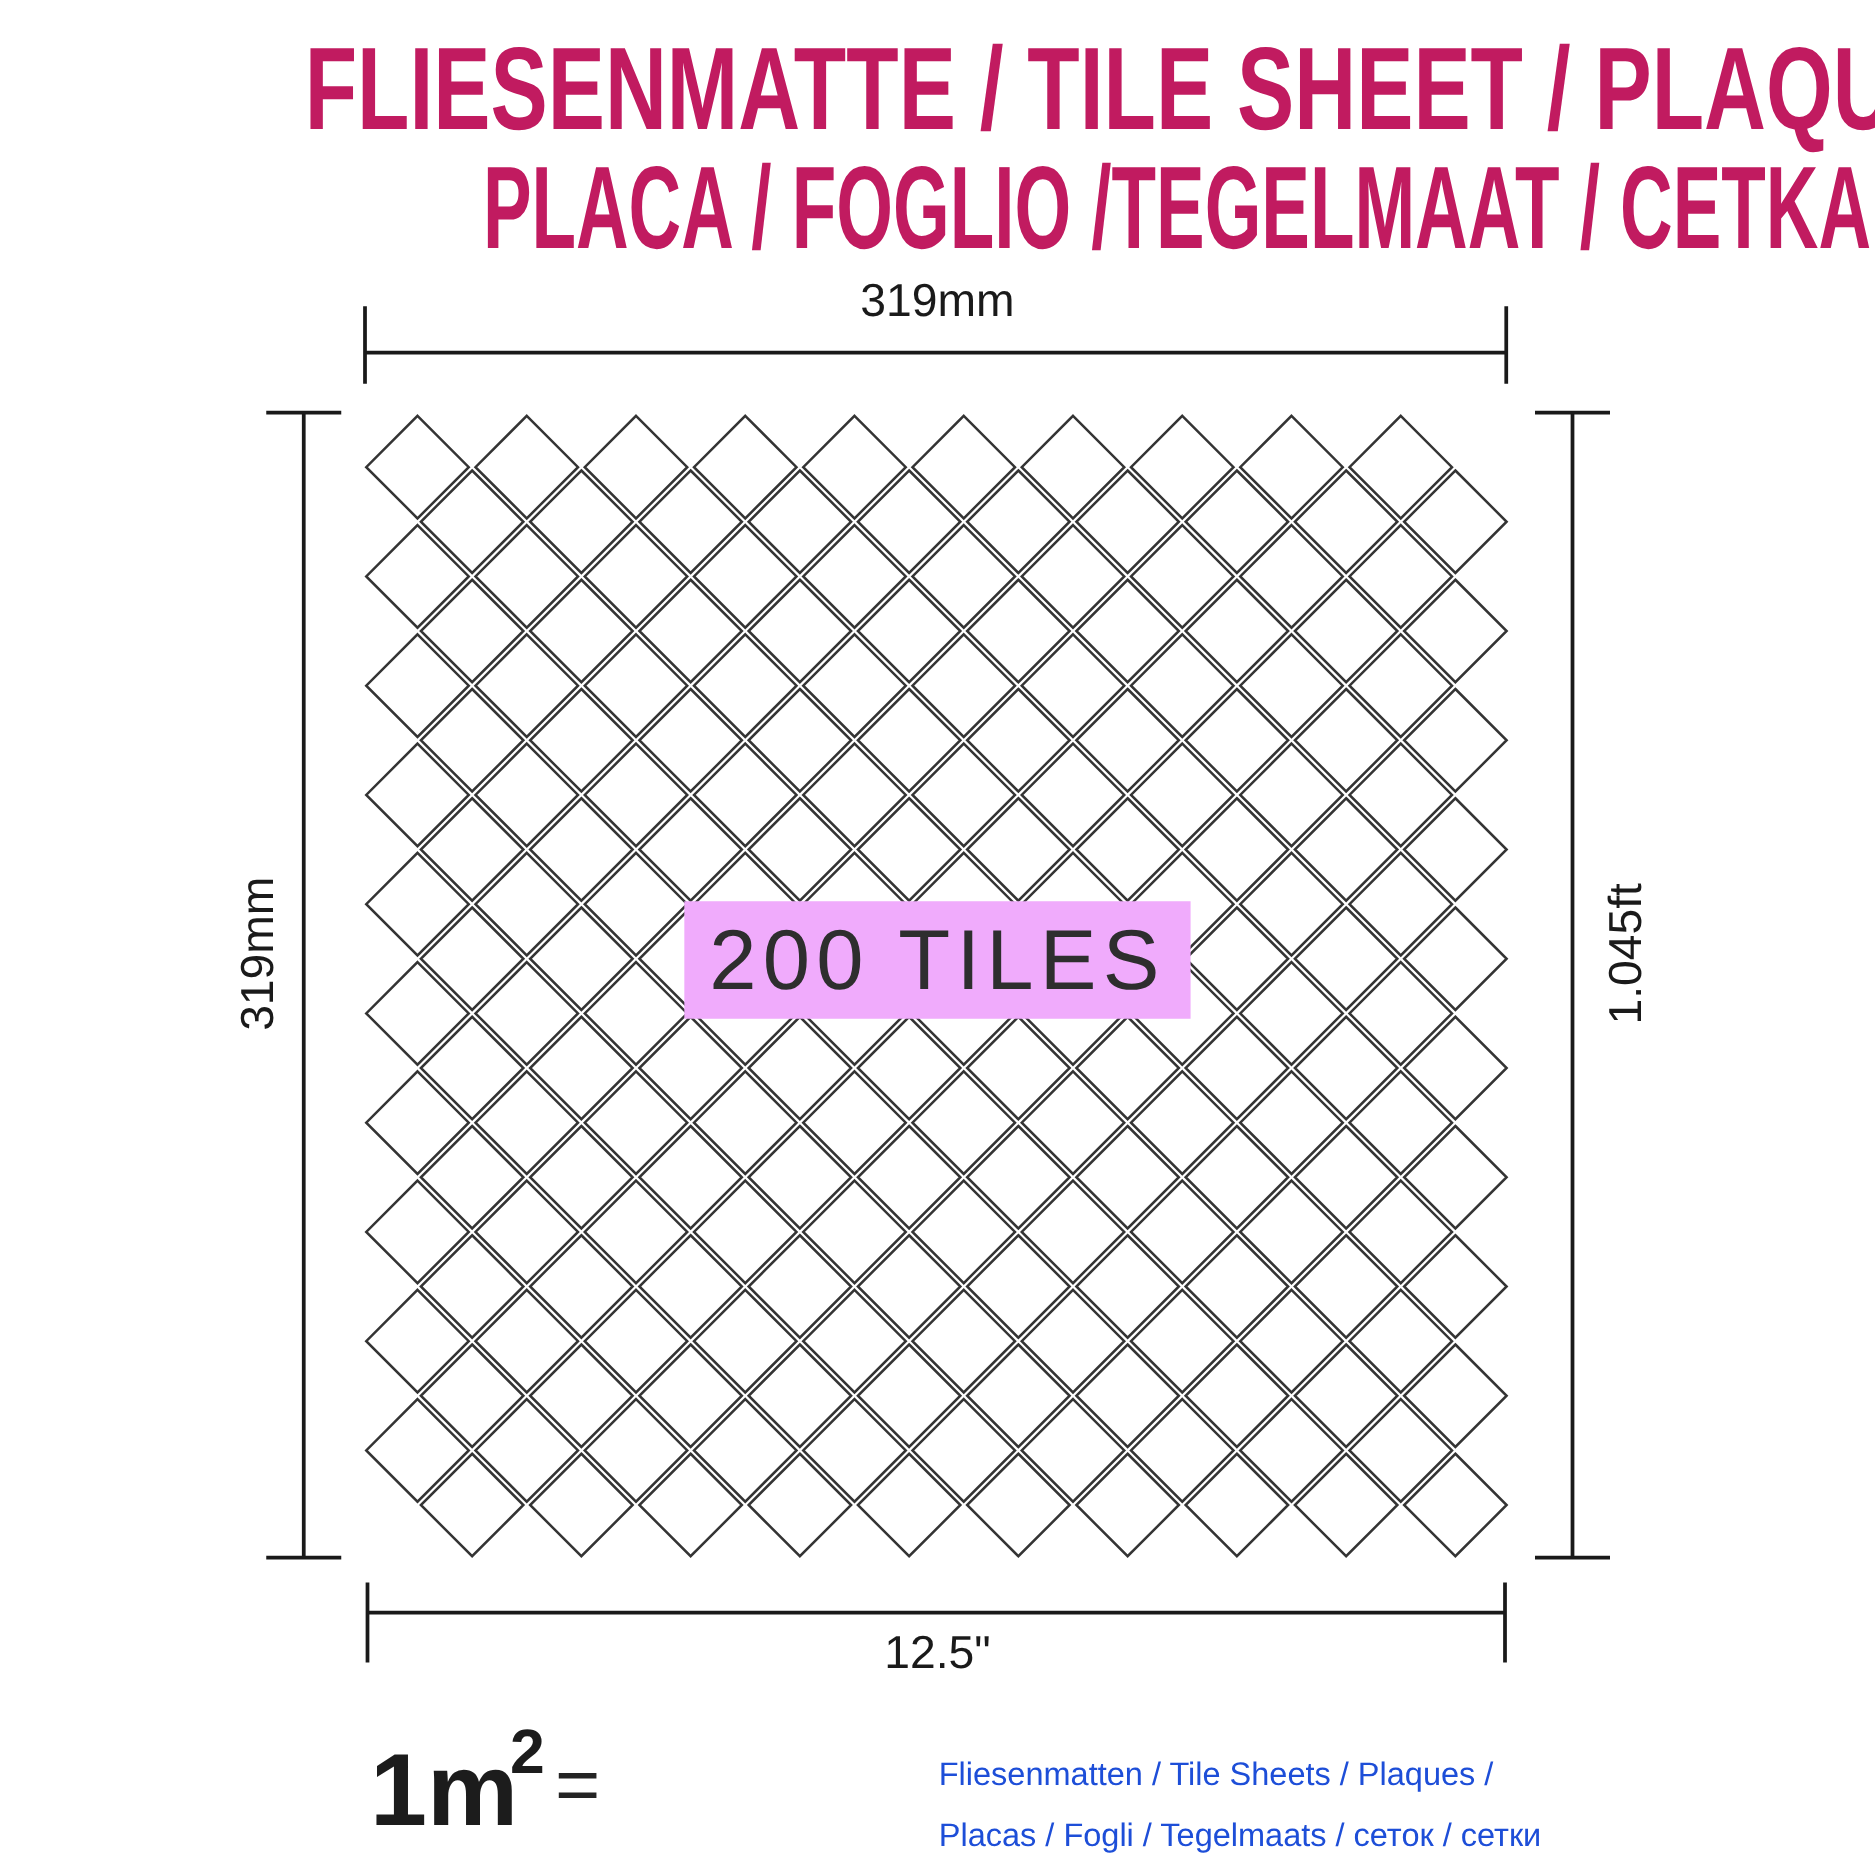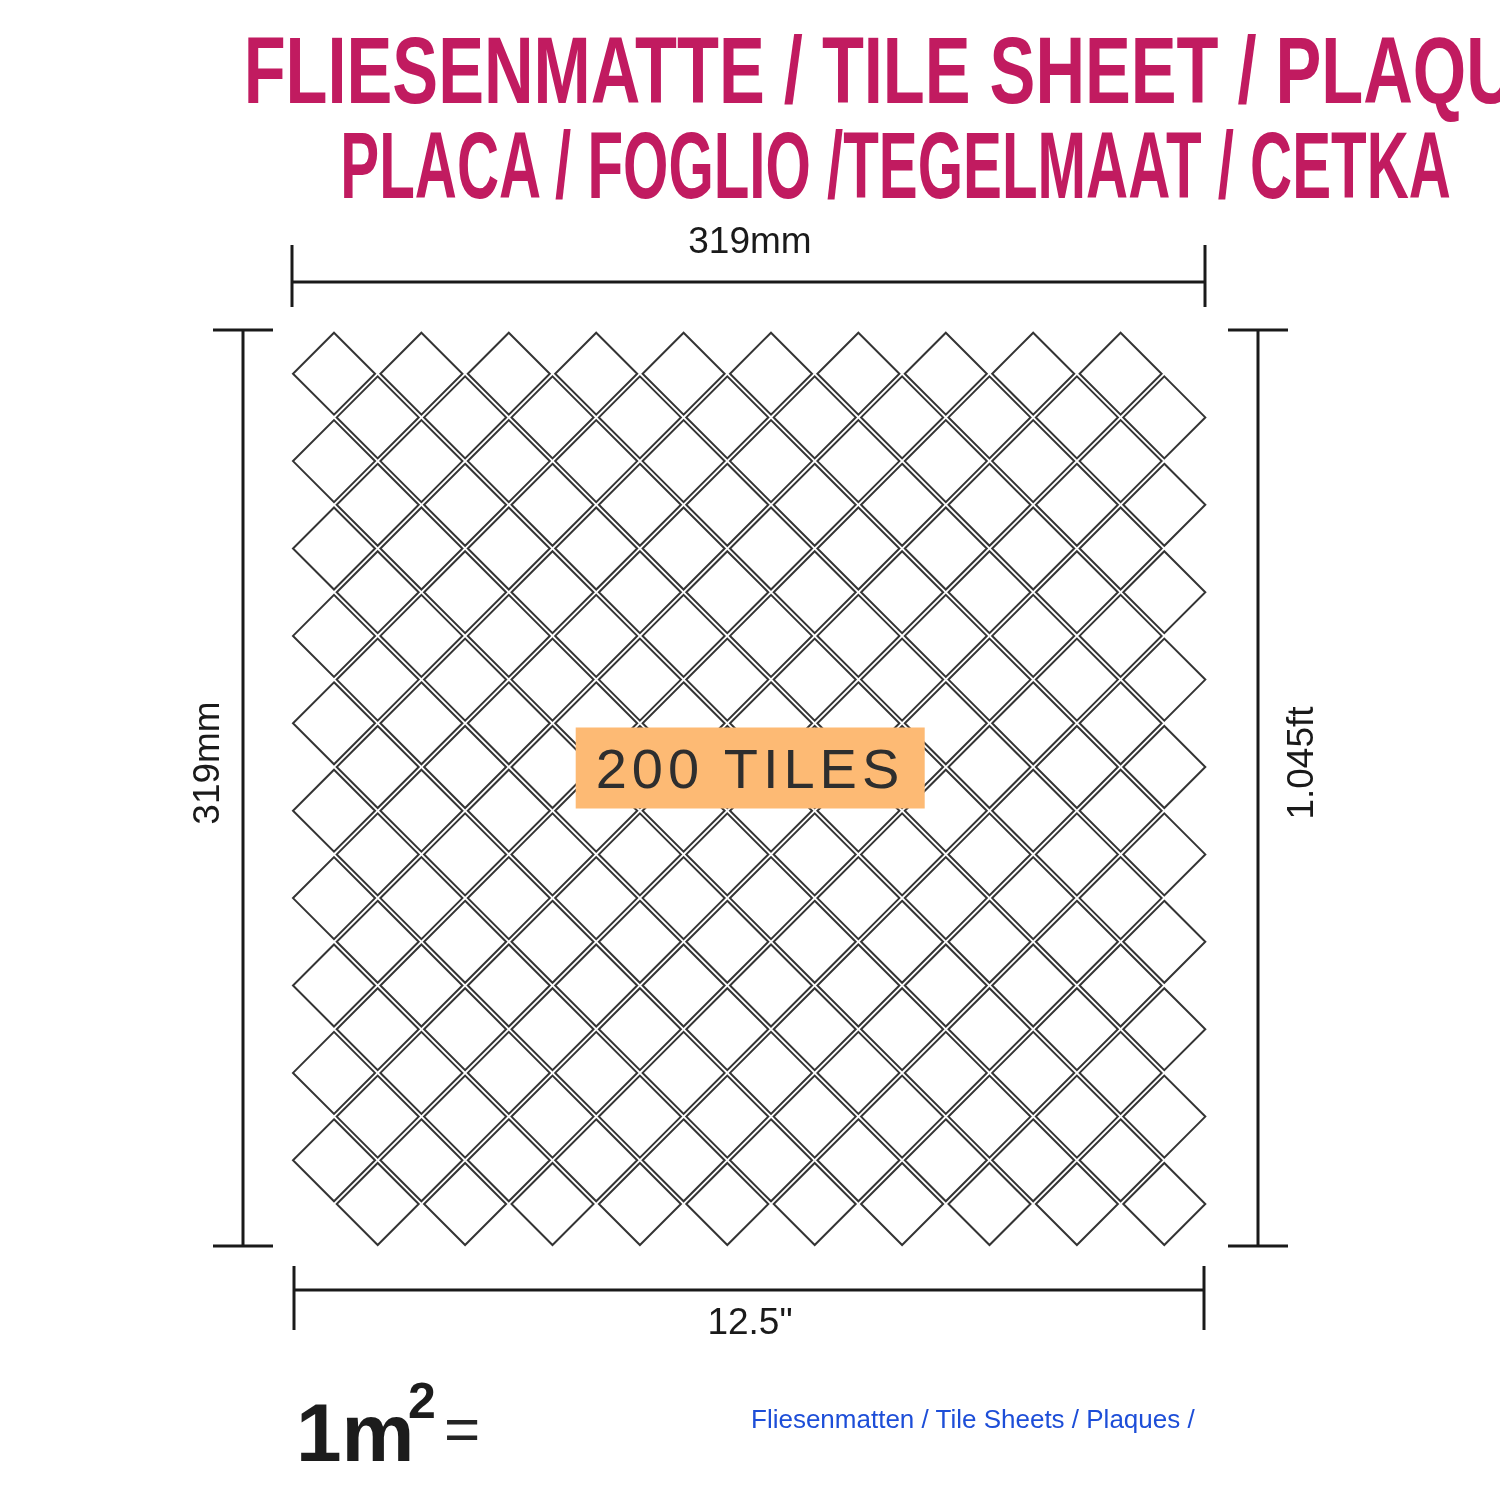--- a/index.html
+++ b/index.html
@@ -18,38 +18,38 @@
   
   svg.diagram{position:absolute;left:0;top:0;}
   
   .dim-label{position:absolute;font-size:37px;line-height:1;color:#1a1a1a;}
   .dim-top{left:0;right:0;top:222px;text-align:center;}
   .dim-bottom{left:0;right:0;top:1303px;text-align:center;}
   .dim-left{left:206px;top:763px;transform:translate(-50%,-50%) rotate(-90deg);white-space:nowrap;}
   .dim-right{left:1300px;top:763px;transform:translate(-50%,-50%) rotate(-90deg);white-space:nowrap;}
   
   .tiles-label{position:absolute;left:750px;top:768px;transform:translate(-50%,-50%);
-    background:#fdba74;padding:8px 20px;font-size:56px;letter-spacing:5px;
+    background:#f0abfc;padding:8px 20px;font-size:68px;letter-spacing:5px;
     color:#2e2e2e;white-space:nowrap;}
   
   .f-lhs{position:absolute;left:296px;top:1392px;font-size:82px;font-weight:700;line-height:1;color:#1c1c1c;text-align:center;}
   .f-sup{position:absolute;left:408px;top:1376px;font-size:50px;font-weight:700;line-height:1;color:#1c1c1c;}
   .f-eq{position:absolute;left:444px;top:1398px;font-size:62px;font-weight:400;line-height:1;color:#242424;}
   .f-val{position:absolute;left:498px;top:1377px;font-size:96px;font-weight:300;line-height:1;color:#2a2a2a;}
   .f-units{position:absolute;left:751px;top:1395px;font-size:26px;line-height:49px;color:#1d4ed8;white-space:nowrap;}
 </style>
 </head>
 <body>
 
 <div class="stage">
 
   <div class="title-line l1" style="color: rgb(193, 27, 96);">
     <span>FLIESENMATTE / TILE SHEET / PLAQUE</span>
   </div>
-  <div class="title-line l2" style="color: rgb(193, 27, 96);">
+  <div class="title-line l2" style="color: rgb(193, 27, 96); margin-left: 46px;">
     <span>PLACA / FOGLIO /TEGELMAAT / CETKA</span>
   </div>
 
   <svg class="diagram" width="1500" height="1500" viewBox="0 0 1500 1500">
     <g id="tiles">
         <polygon points="334,332.7 375,373.7 334,414.7 293,373.7" fill="#ffffff" stroke="#343434" stroke-width="2"></polygon>
         <polygon points="421.4,332.7 462.4,373.7 421.4,414.7 380.4,373.7" fill="#ffffff" stroke="#343434" stroke-width="2"></polygon>
         <polygon points="508.8,332.7 549.8,373.7 508.8,414.7 467.8,373.7" fill="#ffffff" stroke="#343434" stroke-width="2"></polygon>
         <polygon points="596.2,332.7 637.2,373.7 596.2,414.7 555.2,373.7" fill="#ffffff" stroke="#343434" stroke-width="2"></polygon>
         <polygon points="683.6,332.7 724.6,373.7 683.6,414.7 642.6,373.7" fill="#ffffff" stroke="#343434" stroke-width="2"></polygon>
@@ -274,15 +274,16 @@
   <div class="dim-label dim-right">1.045ft</div>
   <div class="dim-label dim-bottom">12.5"</div>
 
   <div class="tiles-label">200 TILES</div>
 
   <div class="f-lhs">1m</div>
   <div class="f-sup">2</div>
   <div class="f-eq">=</div>
   <div class="f-units">
     <div>Fliesenmatten / Tile Sheets / Plaques /</div>
+    <div>Placas / Fogli / Tegelmaats / сеток / сетки</div>
   </div>
 
 </div>
 
 </body></html>

